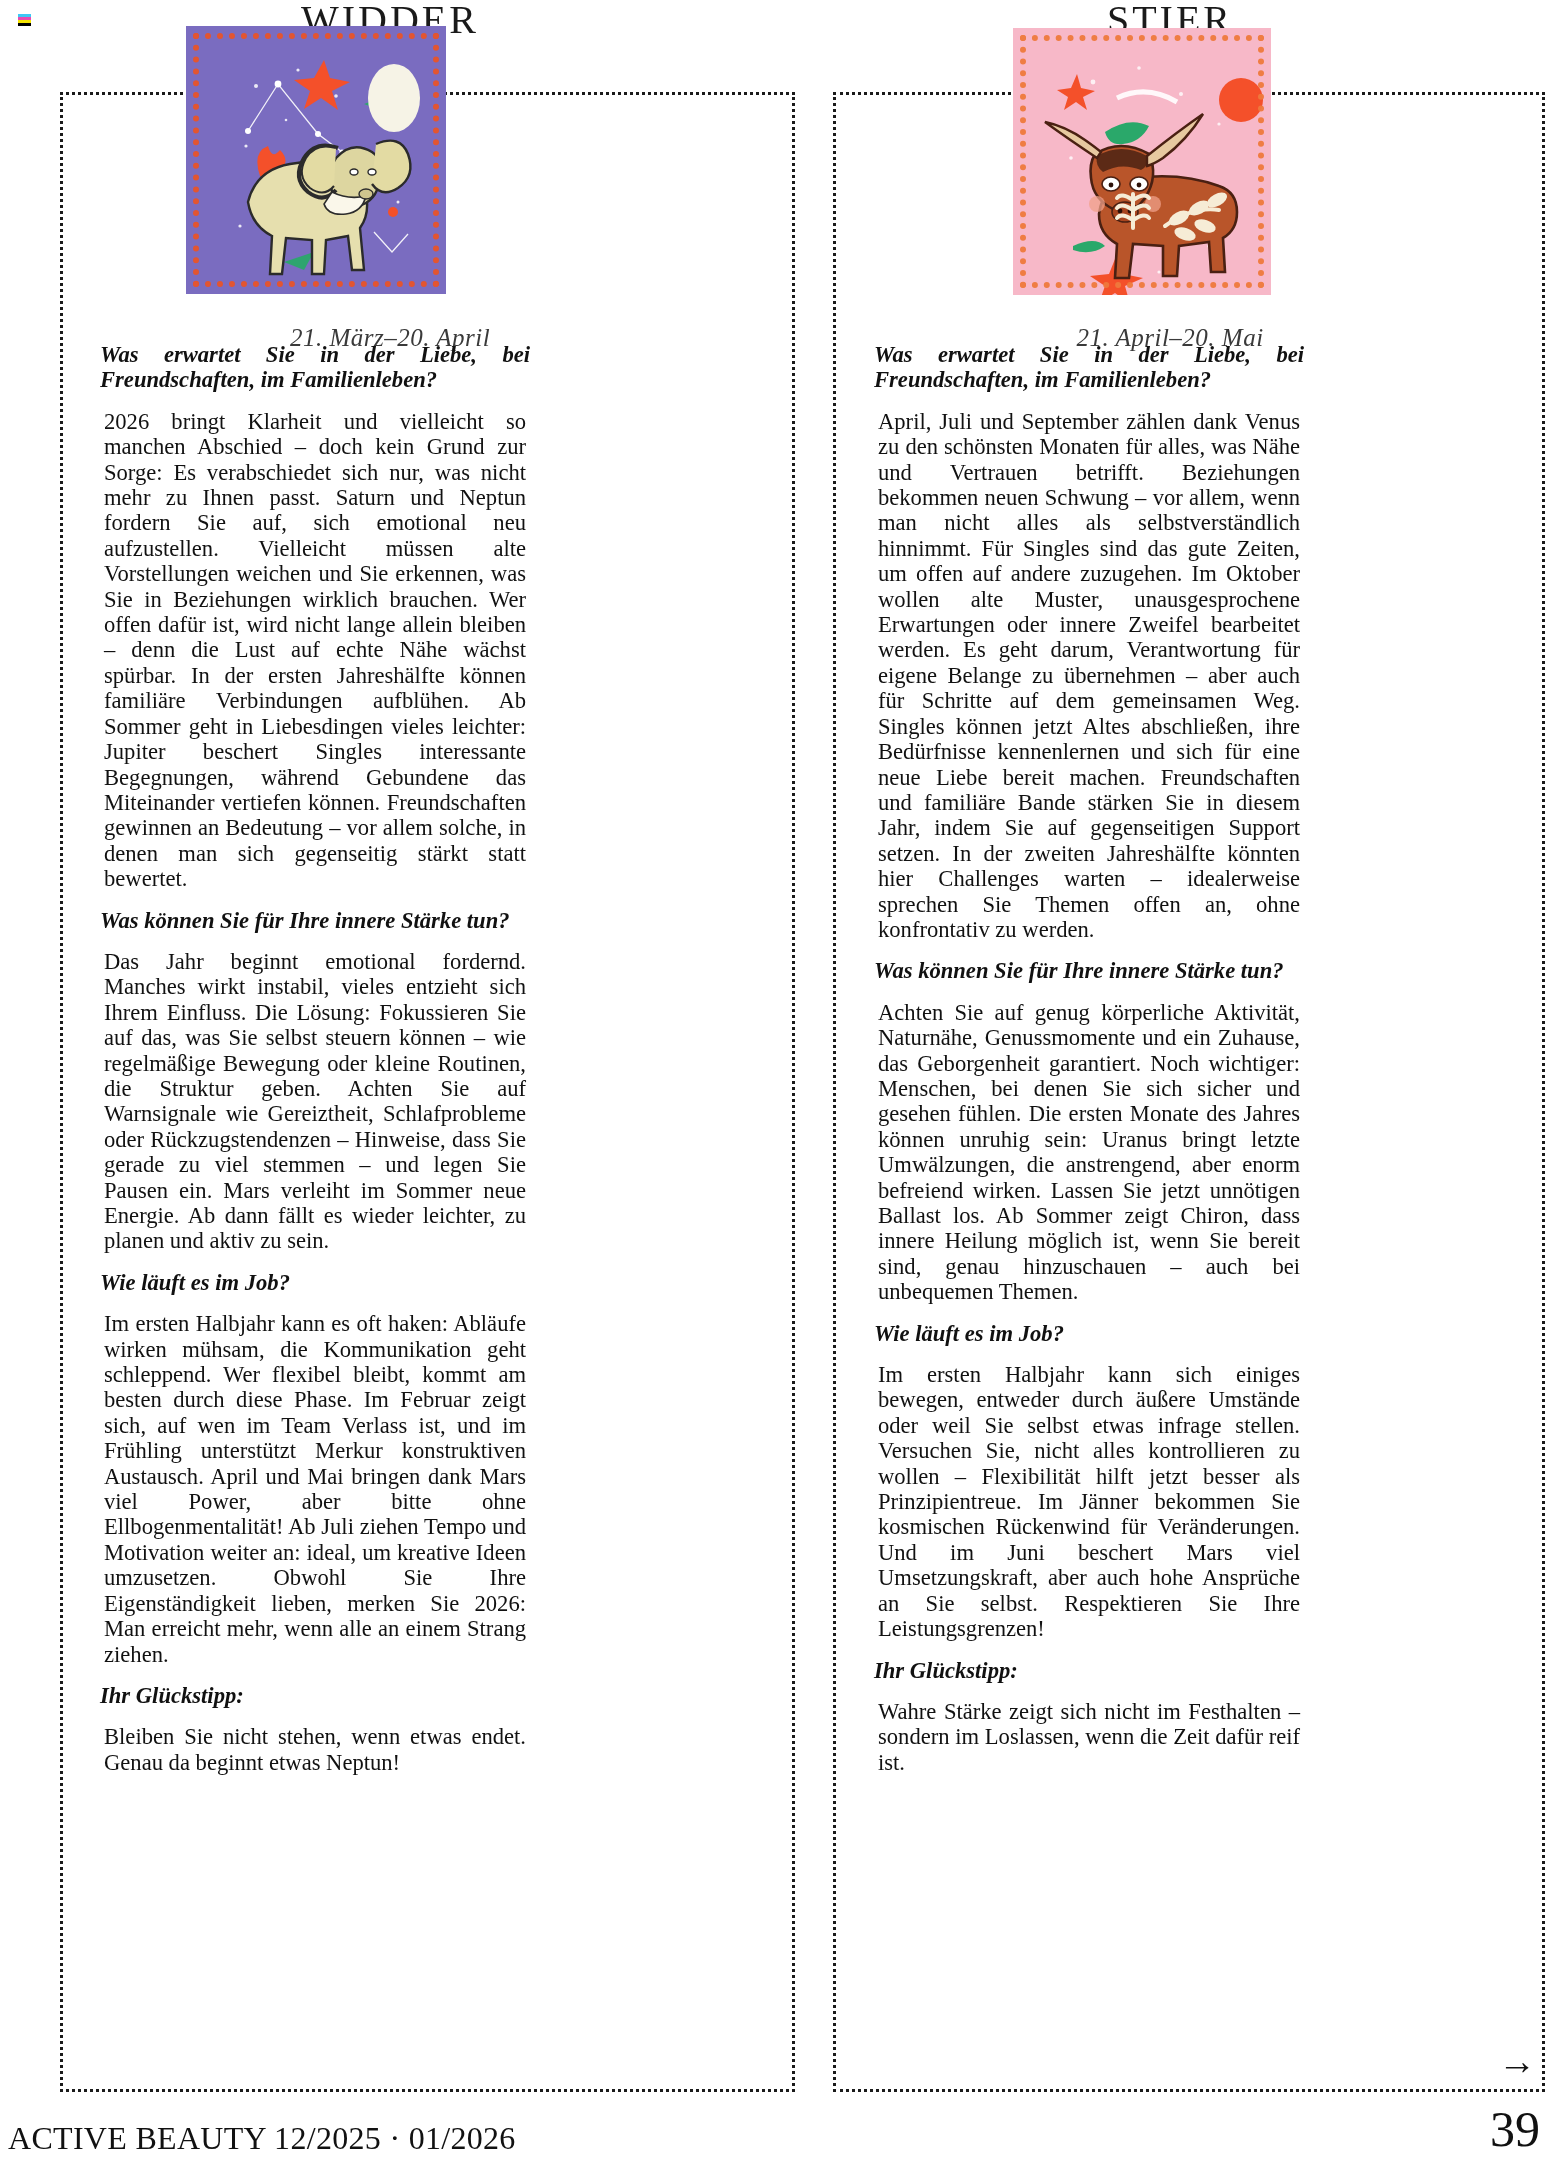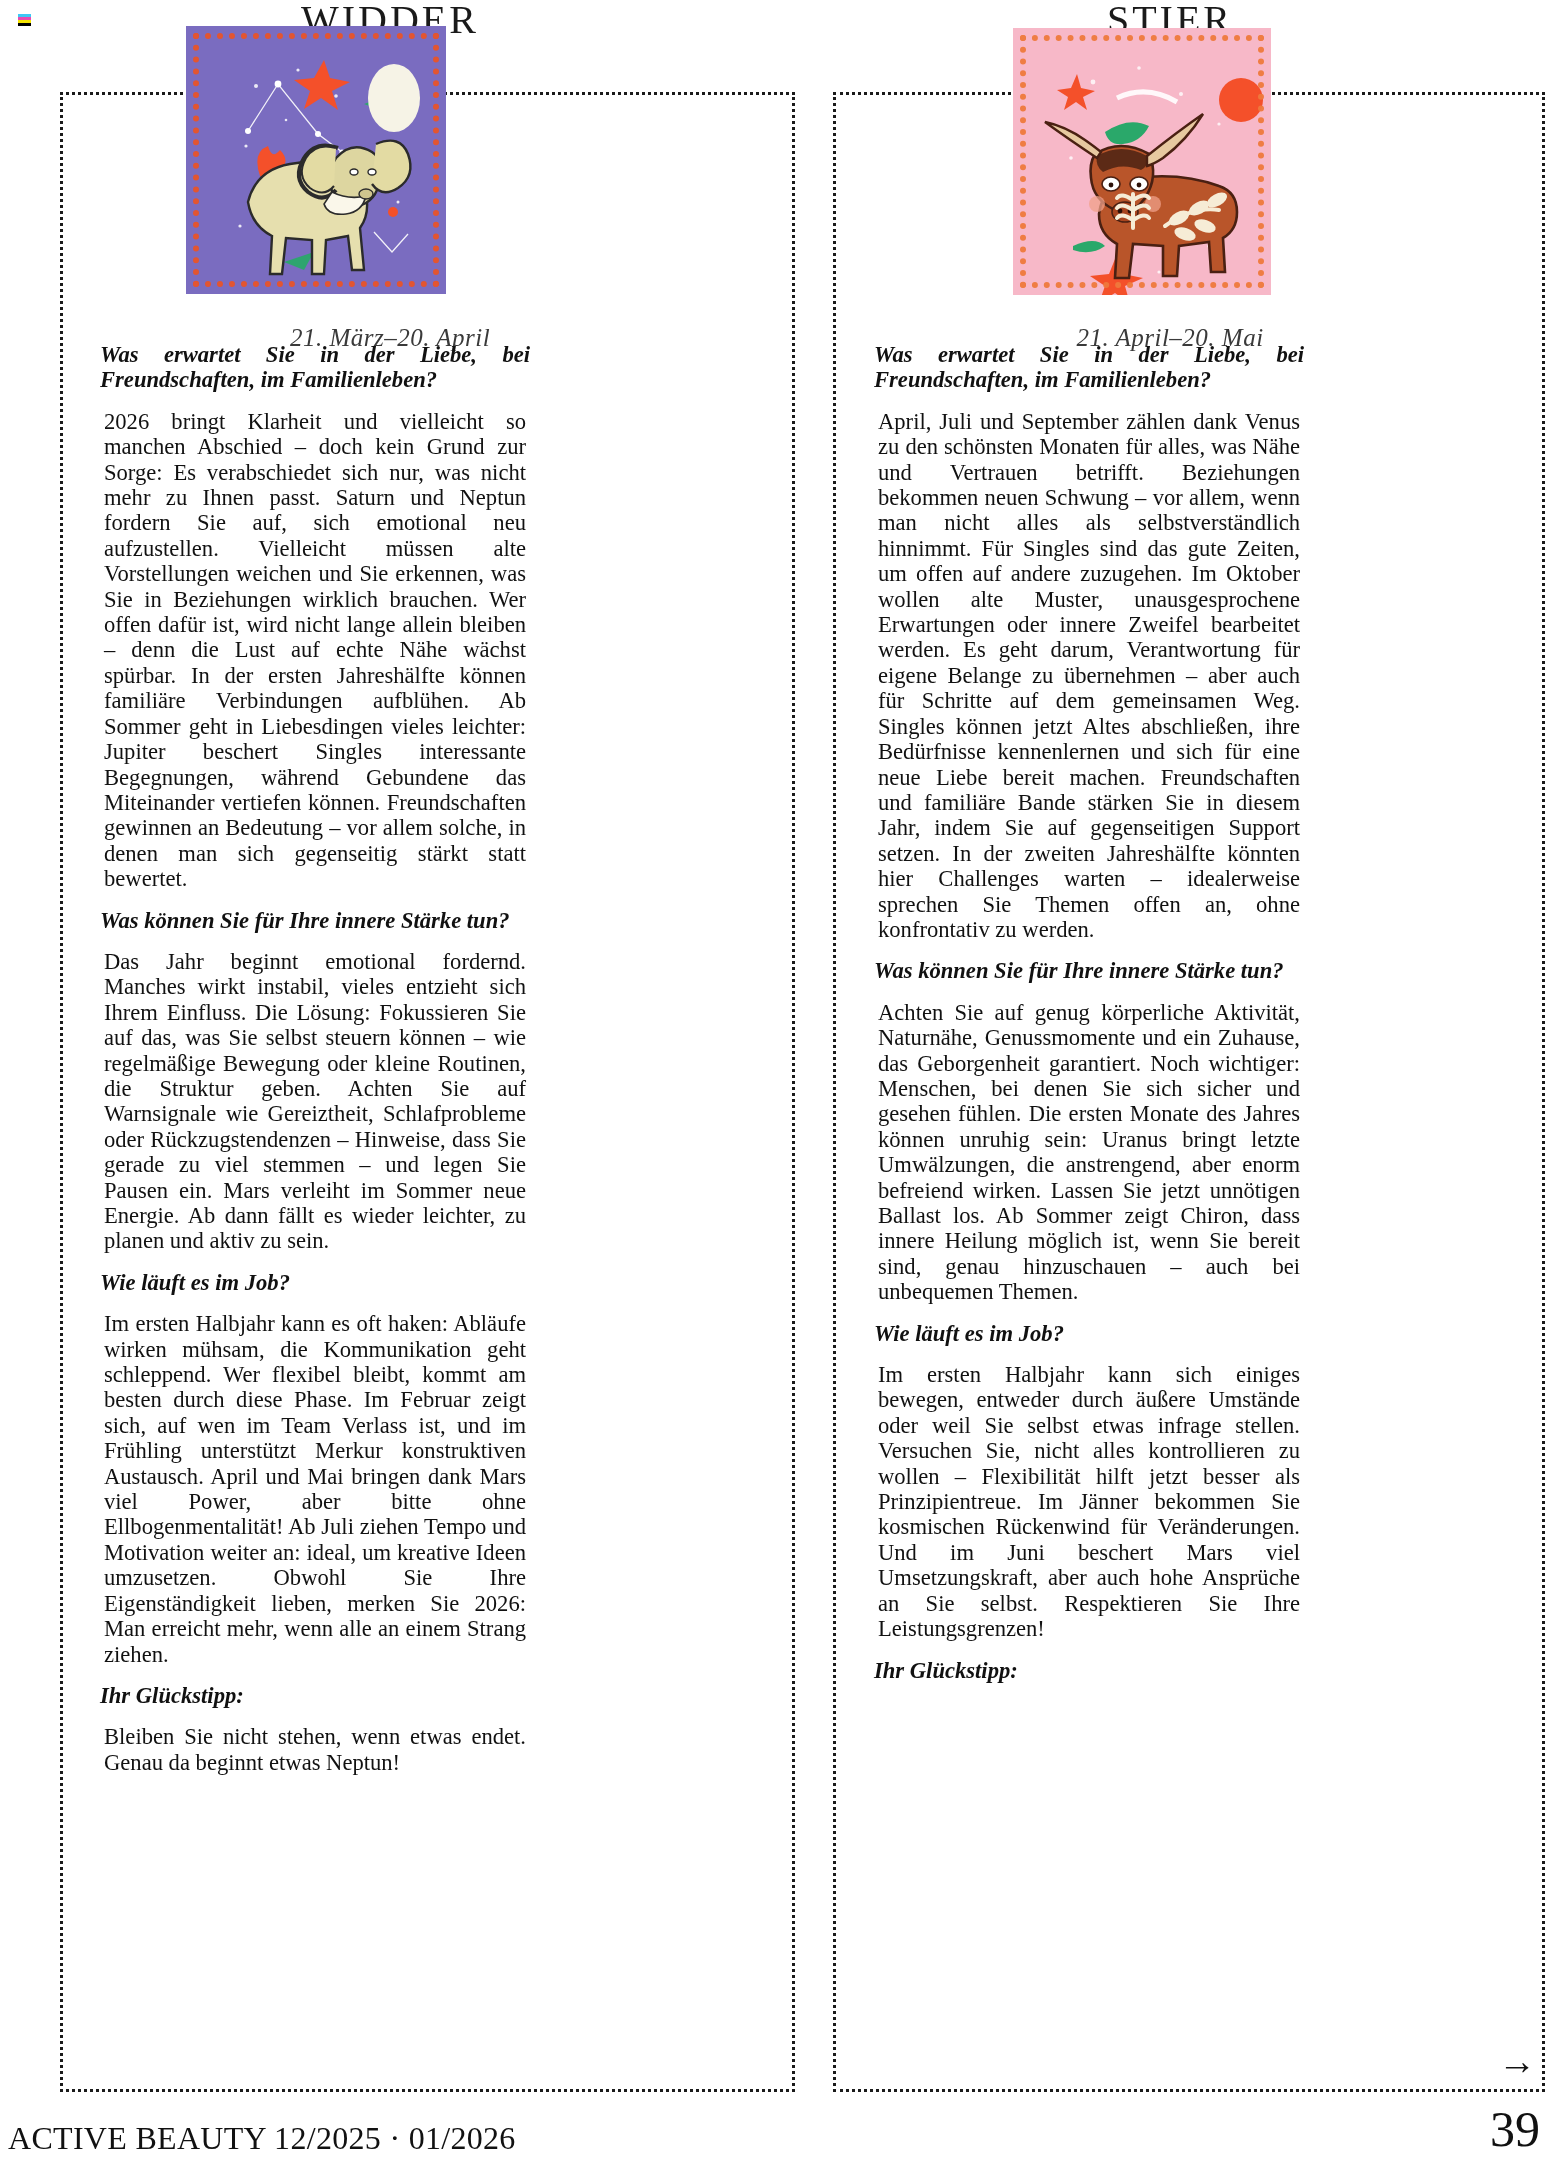--- a/index.html
+++ b/index.html
@@ -278,19 +278,20 @@
   </div>
 
   <div class="col" id="col-right">
     <p class="q">Was erwartet Sie in der Liebe, bei Freundschaften, im Familienleben?</p>
     <p>April, Juli und September zählen dank Venus zu den schönsten Monaten für alles, was Nähe und Vertrauen betrifft. Beziehungen bekommen neuen Schwung – vor allem, wenn man nicht alles als selbstverständlich hinnimmt. Für Singles sind das gute Zeiten, um offen auf andere zuzugehen. Im Oktober wollen alte Muster, unausgesprochene Erwartungen oder innere Zweifel bearbeitet werden. Es geht darum, Verantwortung für eigene Belange zu übernehmen – aber auch für Schritte auf dem gemeinsamen Weg. Singles können jetzt Altes abschließen, ihre Bedürfnisse kennenlernen und sich für eine neue Liebe bereit machen. Freundschaften und familiäre Bande stärken Sie in diesem Jahr, indem Sie auf gegenseitigen Support setzen. In der zweiten Jahreshälfte könnten hier Challenges warten – idealerweise sprechen Sie Themen offen an, ohne konfrontativ zu werden.</p>
     <p class="q">Was können Sie für Ihre innere Stärke tun?</p>
     <p>Achten Sie auf genug körperliche Aktivität, Naturnähe, Genussmomente und ein Zuhause, das Geborgenheit garantiert. Noch wichtiger: Menschen, bei denen Sie sich sicher und gesehen fühlen. Die ersten Monate des Jahres können unruhig sein: Uranus bringt letzte Umwälzungen, die anstrengend, aber enorm befreiend wirken. Lassen Sie jetzt unnötigen Ballast los. Ab Sommer zeigt Chiron, dass innere Heilung möglich ist, wenn Sie bereit sind, genau hinzuschauen – auch bei unbequemen Themen.</p>
     <p class="q">Wie läuft es im Job?</p>
     <p>Im ersten Halbjahr kann sich einiges bewegen, entweder durch äußere Umstände oder weil Sie selbst etwas infrage stellen. Versuchen Sie, nicht alles kontrollieren zu wollen – Flexibilität hilft jetzt besser als Prinzipientreue. Im Jänner bekommen Sie kosmischen Rückenwind für Veränderungen. Und im Juni beschert Mars viel Umsetzungskraft, aber auch hohe Ansprüche an Sie selbst. Respektieren Sie Ihre Leistungsgrenzen!</p>
     <p class="q">Ihr Glückstipp:</p>
+    <p>Wahre Stärke zeigt sich nicht im Festhalten – sondern im Loslassen, wenn die Zeit dafür reif ist.</p>
   </div>
 
   <div id="next-arrow">→</div>
   <div id="footer-brand">ACTIVE BEAUTY 12/2025 · 01/2026</div>
   <div id="page-number">39</div>
 
 </div>
 
 </body></html>

